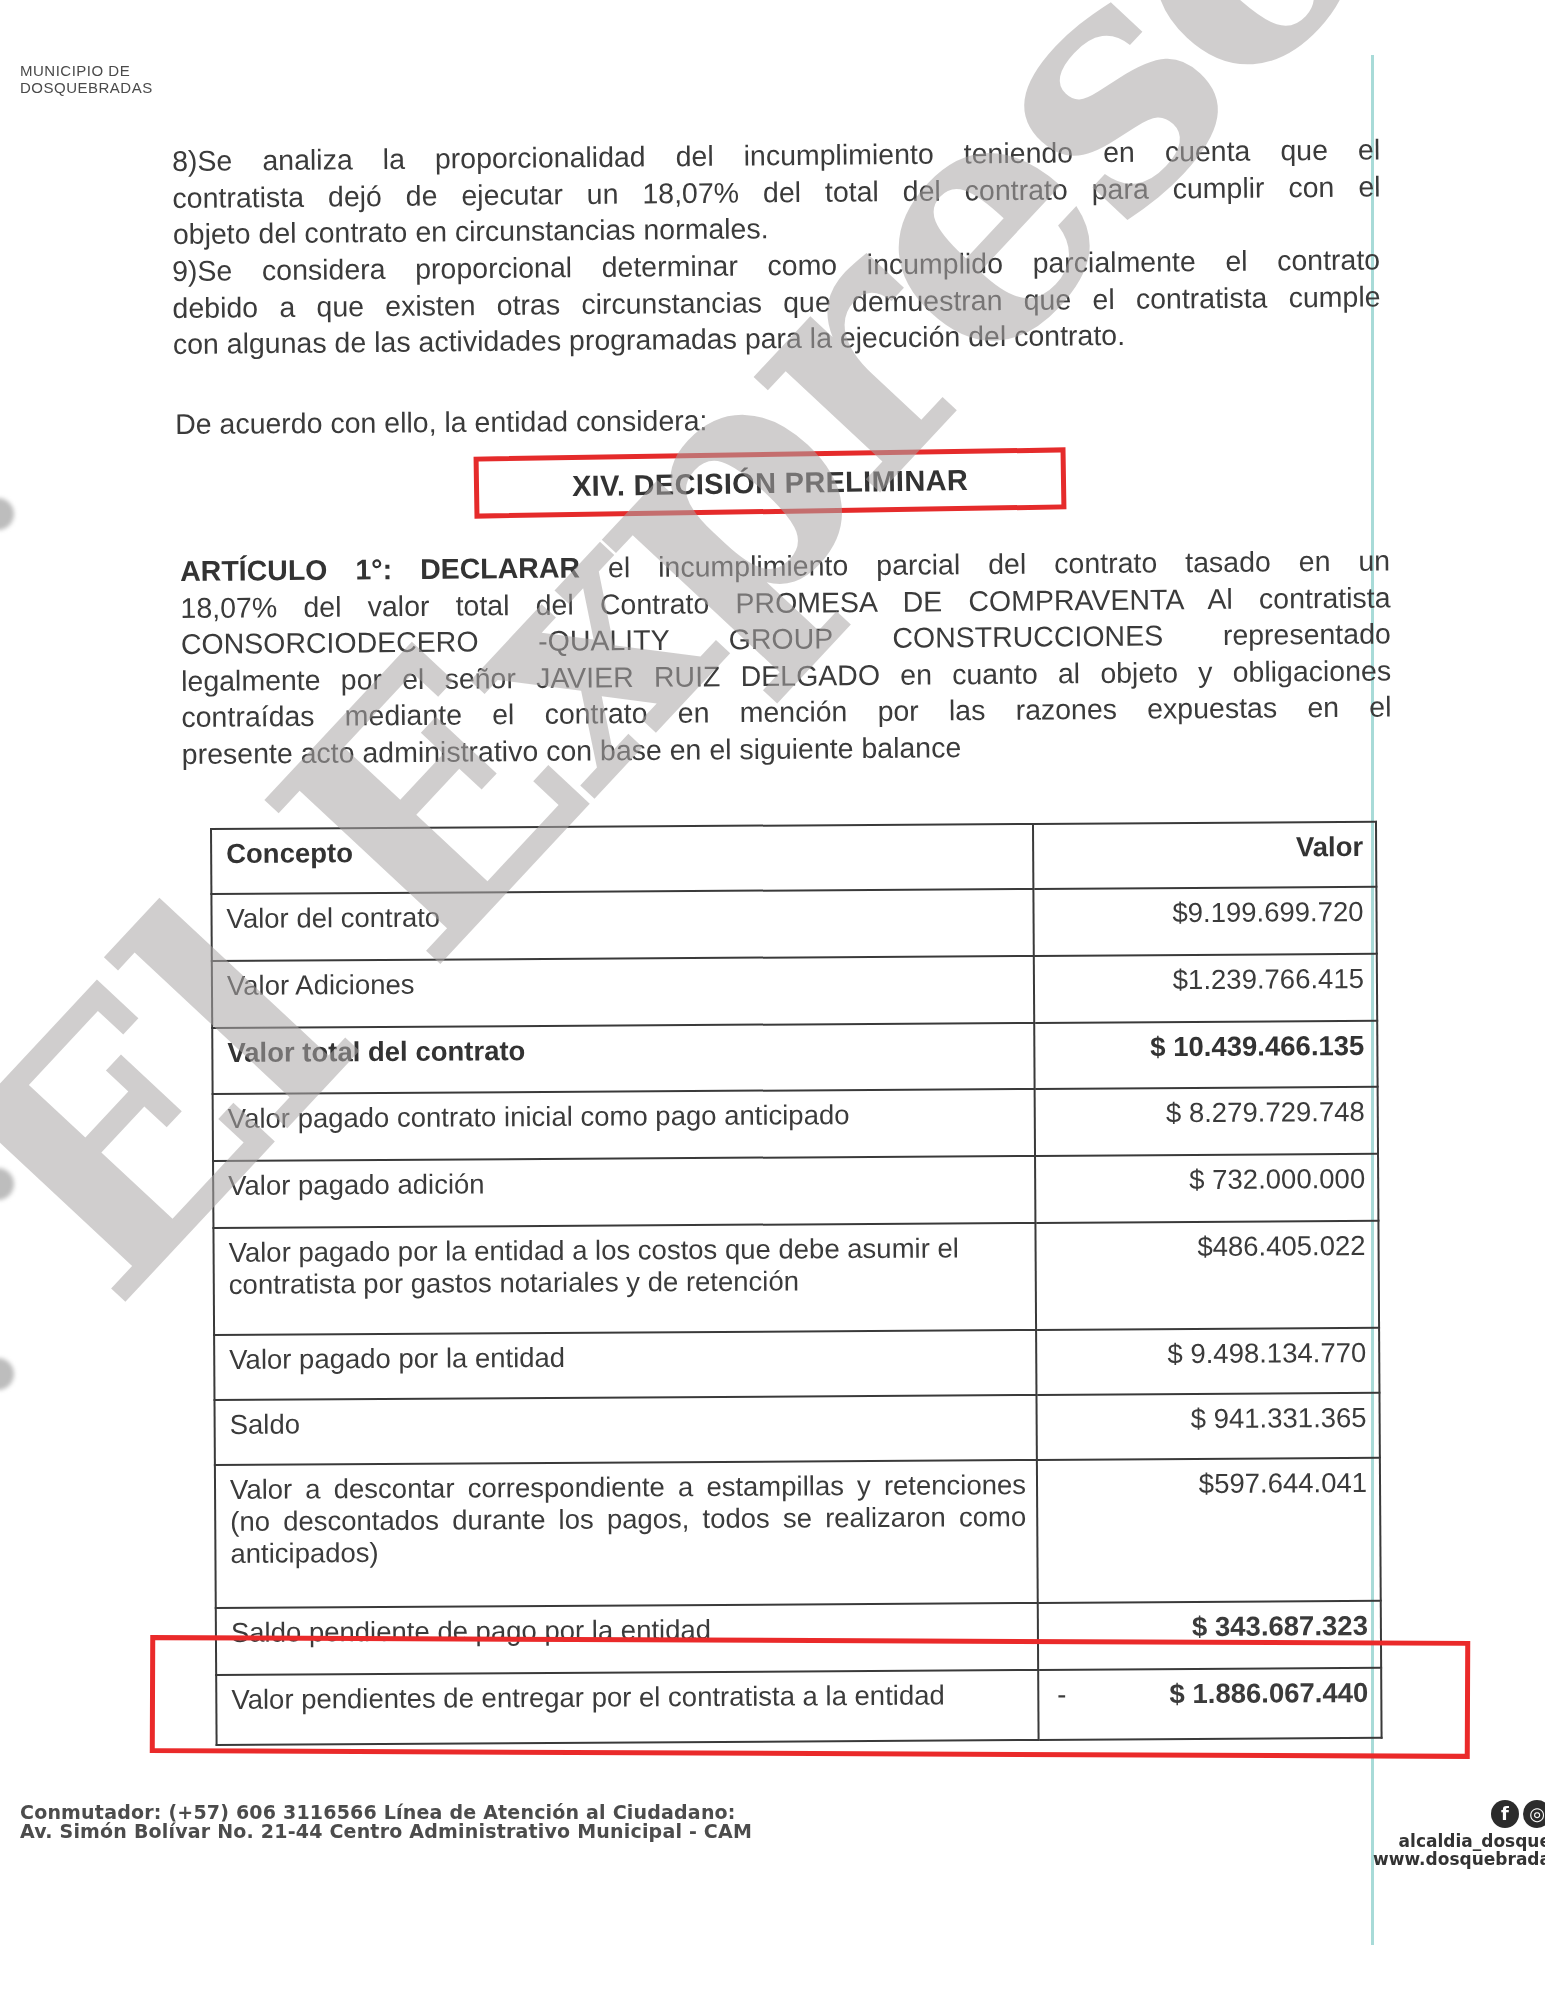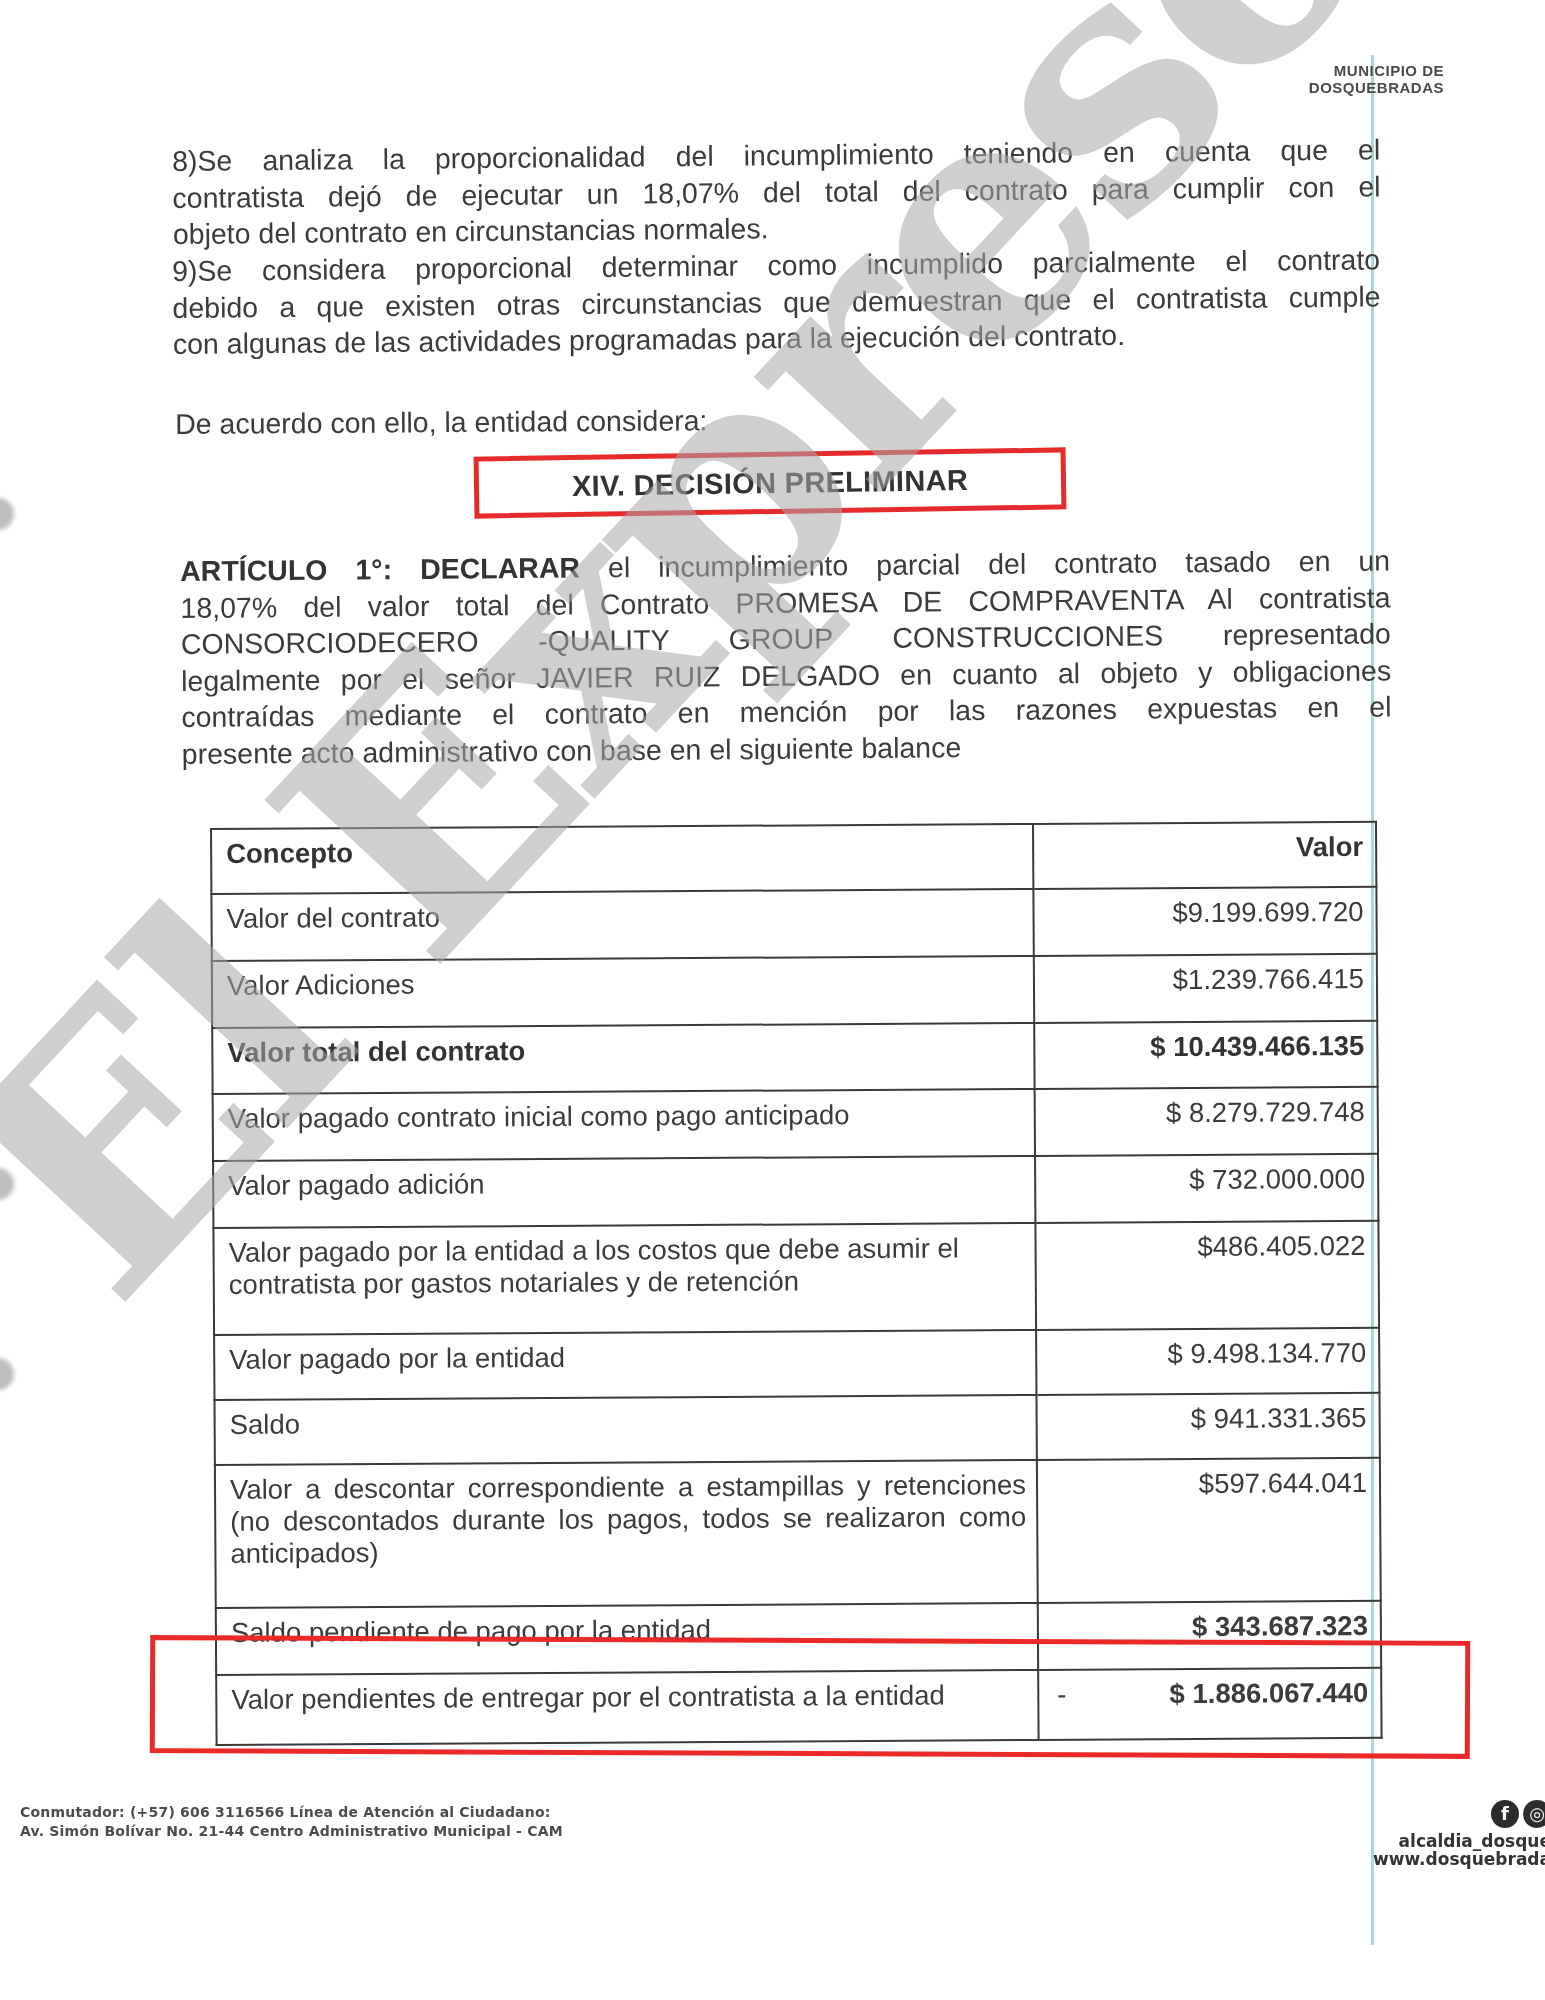--- a/index.html
+++ b/index.html
@@ -3,21 +3,21 @@
 <meta charset="utf-8">
 <style>
   html, body { margin: 0; padding: 0; }
   body {
     width: 1545px; height: 2000px; position: relative; overflow: hidden;
     background: #ffffff; color: #3a3a3a;
     font-family: "Liberation Sans", sans-serif;
   }
   .header {
     position: absolute; left: 0; width: 1444px; top: 62px;
-    text-align: right; font-weight: bold; font-size: 15px; line-height: 17px;
+    text-align: left; font-weight: normal; font-size: 15px; line-height: 17px;
     color: #4a4a4a; letter-spacing: 0.5px;
   }
   .header div { padding-left: 20px; }
   .body-text {
     position: absolute; left: 172px; width: 1208px;
     font-size: 28.5px; line-height: 36.5px; color: #3b3b3b;
     text-align: justify;
   }
   .p8 { top: 143px; transform: rotate(-0.55deg); transform-origin: left top; }
   .p9 { top: 253px; transform: rotate(-0.55deg); transform-origin: left top; }
@@ -59,21 +59,21 @@
   table.balance tr.bold td { font-weight: bold; color: #333; }
   table.balance td.justify { text-align: justify; }
   .dash { float: left; margin-left: 4px; }
   .highlight-box {
     position: absolute; left: 150px; top: 1638px; width: 1320px; height: 118px;
     border: 5px solid #ea2a2a; box-sizing: border-box;
     transform: rotate(0.25deg);
   }
   .footer-left {
     position: absolute; left: 20px; top: 1803px;
-    font-size: 14px; line-height: 19px; font-weight: bold; color: #4c4c4c;
+    font-size: 19px; line-height: 19px; font-weight: bold; color: #4c4c4c;
     font-family: "DejaVu Sans", sans-serif; letter-spacing: 0.2px;
   }
   .footer-right {
     position: absolute; right: -6px; top: 1800px; text-align: right;
     font-size: 17px; line-height: 18px; font-weight: bold; color: #333;
     font-family: "DejaVu Sans", sans-serif;
   }
   .social { display: inline-flex; gap: 4px; margin-bottom: 4px; }
   .social-icon {
     width: 28px; height: 28px; border-radius: 50%; background: #2c2c2c;

